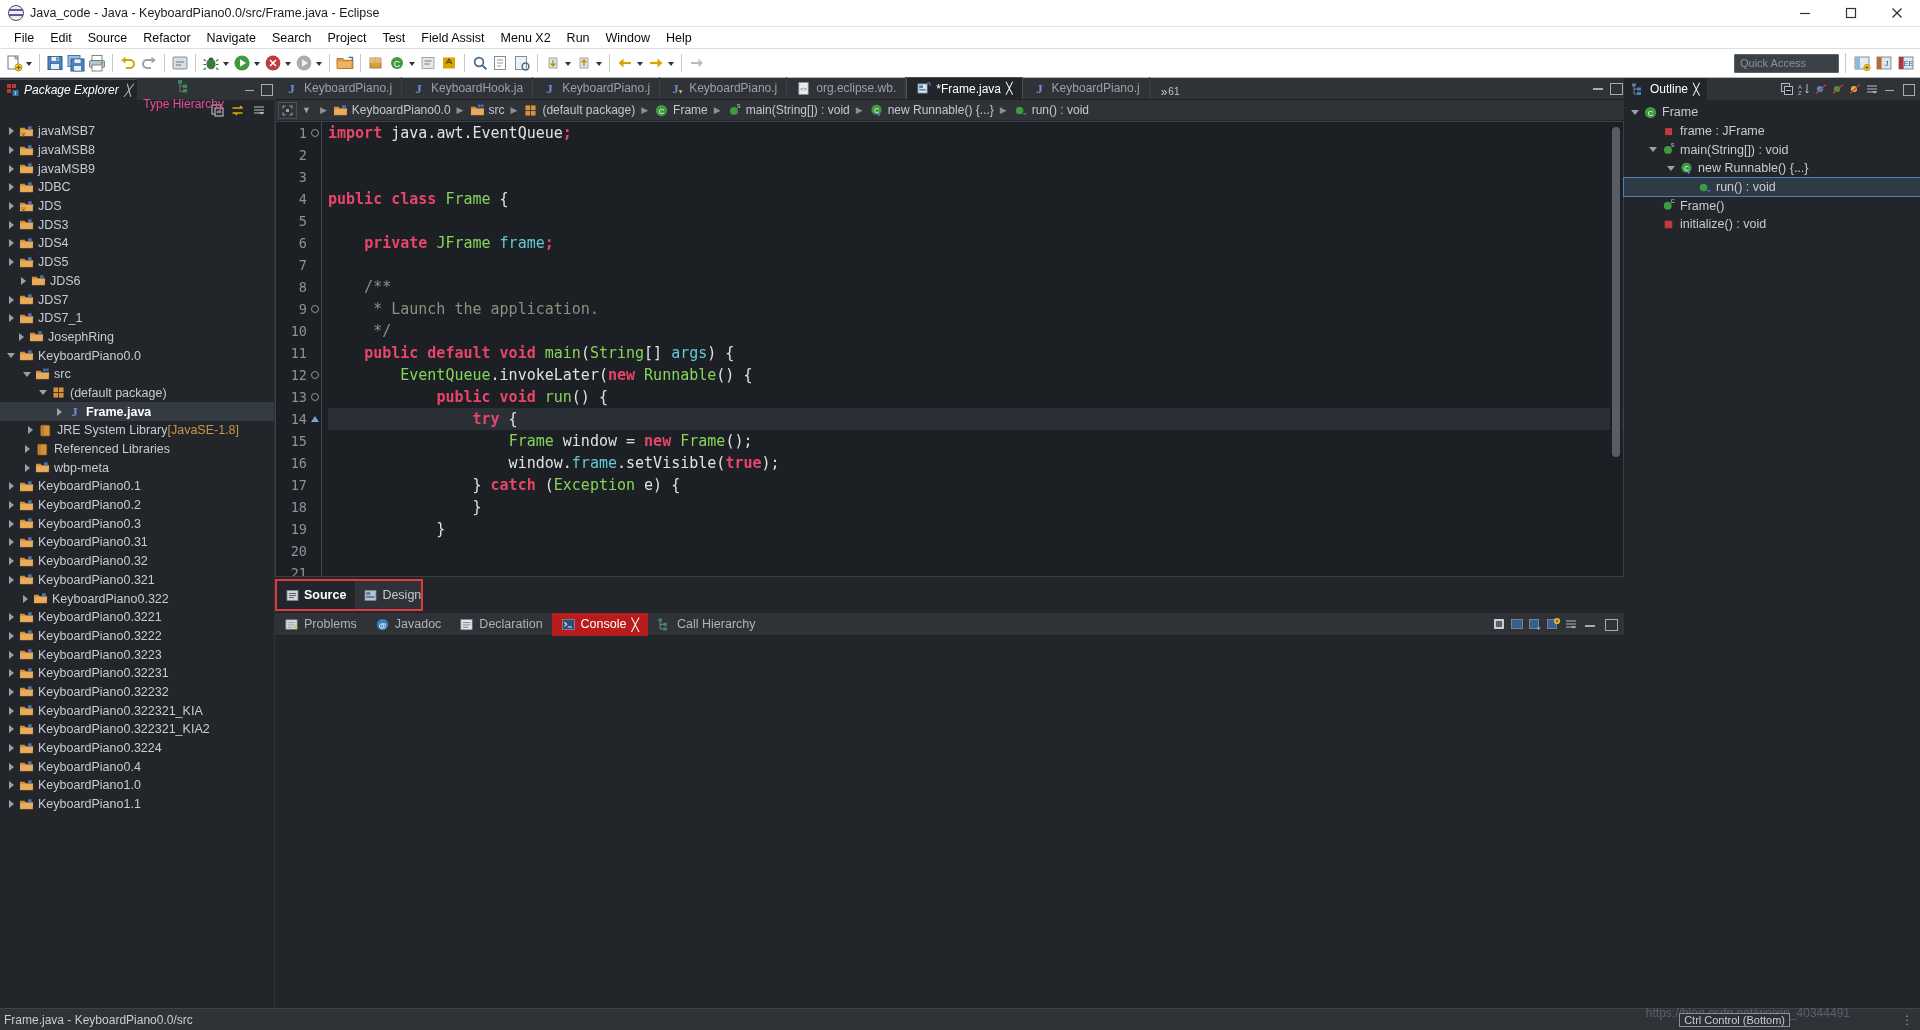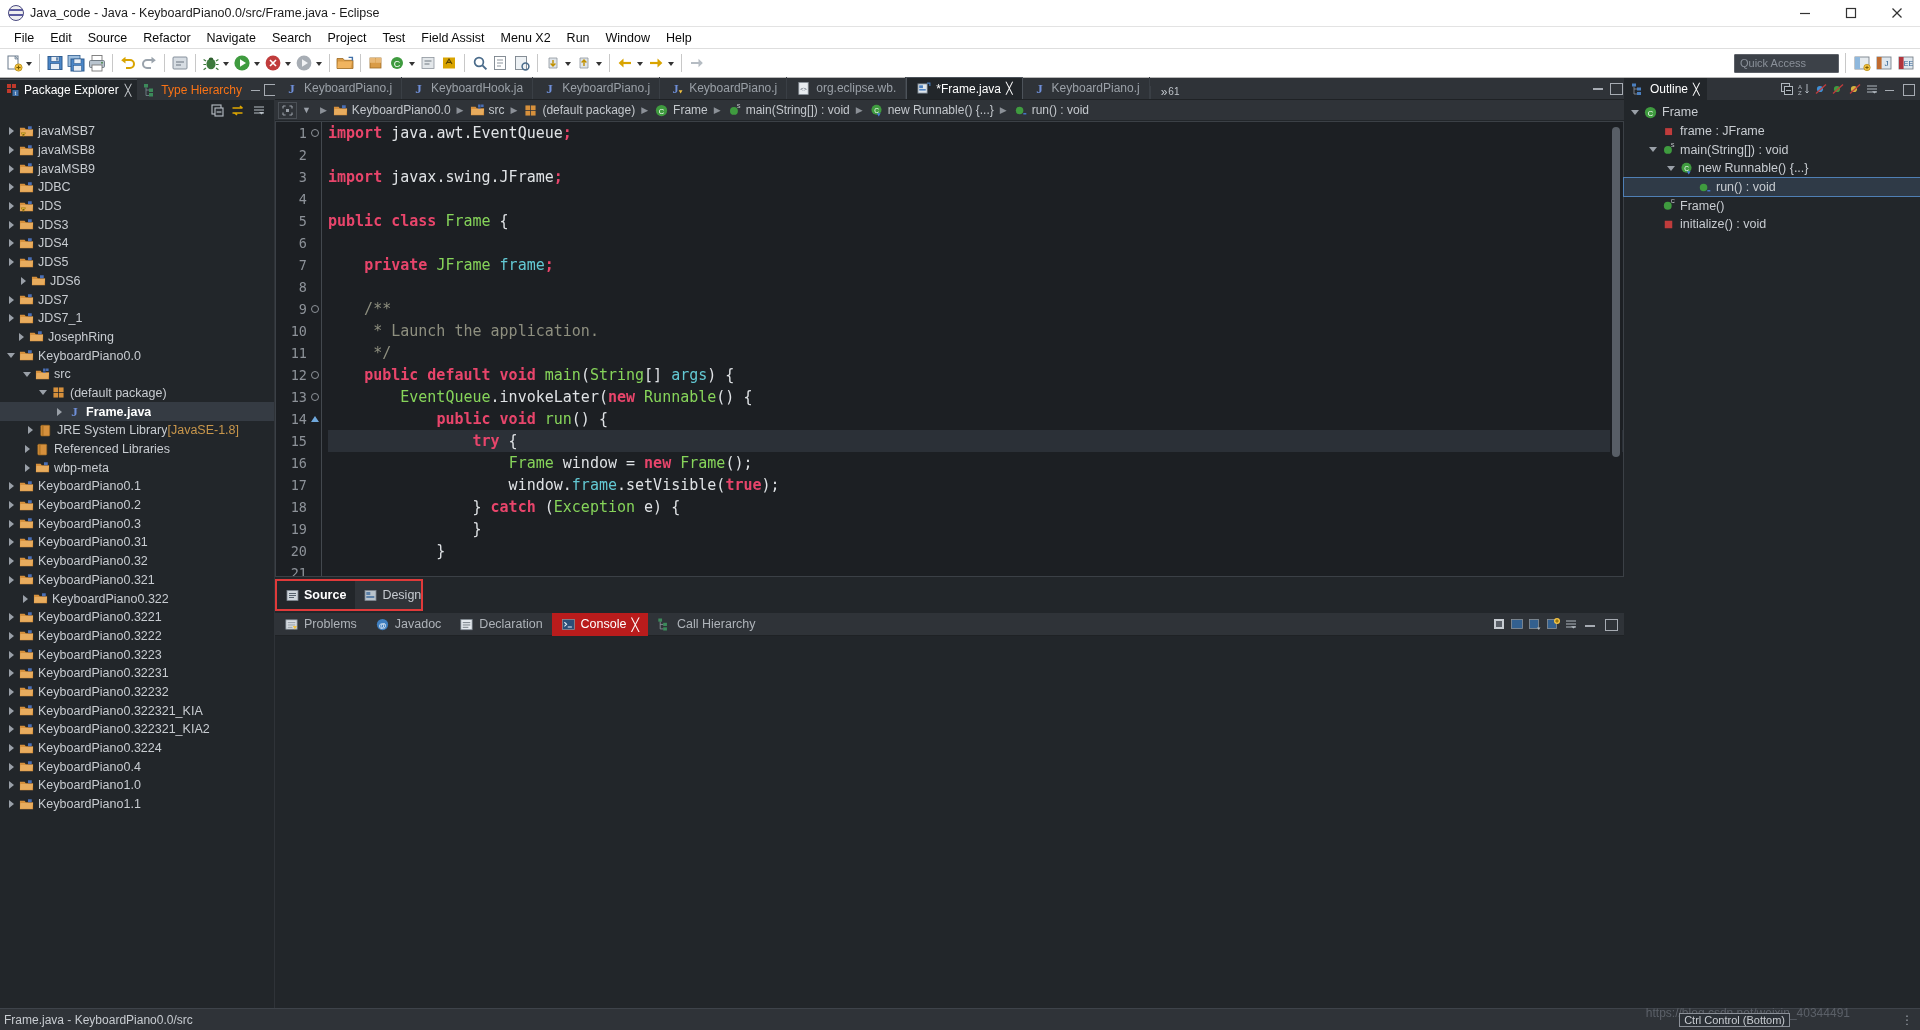--- a/index.html
+++ b/index.html
@@ -77,22 +77,22 @@
     background: #22262a; display: flex; flex-direction: column;
   }
   .view-tabs {
     height: 22px; display: flex; align-items: flex-end; background: #2f3338;
     position: relative;
   }
   .view-tab {
     display: flex; align-items: center; gap: 4px; height: 21px;
     padding: 0 6px; font-size: 12px; color: #cfd2d6; white-space: nowrap;
   }
-  .view-tab.active { background: #22262a; color: #ffffff; border-top: 1px solid #4a4f55; }
-  .view-tab.inactive { color: #f97316; }
+  .view-tab.active { background: #22262a; color: #ffffff; border-top: 1px solid #4a4f55; font-style: italic; }
+  .view-tab.inactive { color: #ec4899; flex-direction: column; }
   .view-tab .xmark { font-size: 11px; margin-left: 2px; color: #c9ccd0; }
   .vt-spacer { flex: 1; }
   .vt-min {
     width: 16px; height: 21px; position: relative;
   }
   .vt-min::after {
     content: ''; position: absolute; left: 3px; top: 9px; width: 9px; height: 2px; border: 1px solid #a7acb3;
     border-top: none; border-left: none; border-right: none;
   }
   .vt-max {
@@ -1265,21 +1265,20 @@
               <span class="fold "></span>
             </div>
             <div class="gline">
               <span>21</span>
               <span class="fold "></span>
             </div>
           </div>
         <div class="code-lines" id="code-lines">
             <div class="cline"><span class="kw">import </span><span class="plain">java</span><span class="punct">.</span><span class="plain">awt</span><span class="punct">.</span><span class="plain">EventQueue</span><span class="lit">;</span></div>
             <div class="cline">&nbsp;</div>
-            <div class="cline"><span class="kw">import </span><span class="plain">javax</span><span class="punct">.</span><span class="plain">swing</span><span class="punct">.</span><span class="plain">JFrame</span><span class="lit">;</span></div>
             <div class="cline">&nbsp;</div>
             <div class="cline"><span class="kw">public class </span><span class="type">Frame</span><span class="plain"> {</span></div>
             <div class="cline">&nbsp;</div>
             <div class="cline"><span class="plain">    </span><span class="kw">private </span><span class="type">JFrame</span><span class="plain"> </span><span class="fld">frame</span><span class="lit">;</span></div>
             <div class="cline">&nbsp;</div>
             <div class="cline"><span class="cmt">    /**</span></div>
             <div class="cline"><span class="cmt">     * Launch the application.</span></div>
             <div class="cline"><span class="cmt">     */</span></div>
             <div class="cline"><span class="plain">    </span><span class="kw">public default void </span><span class="type">main</span><span class="plain">(</span><span class="type">String</span><span class="plain">[] </span><span class="fld">args</span><span class="plain">) {</span></div>
             <div class="cline"><span class="plain">        </span><span class="type">EventQueue</span><span class="punct">.</span><span class="fn">invokeLater</span><span class="plain">(</span><span class="kw">new </span><span class="type">Runnable</span><span class="plain">() {</span></div>

